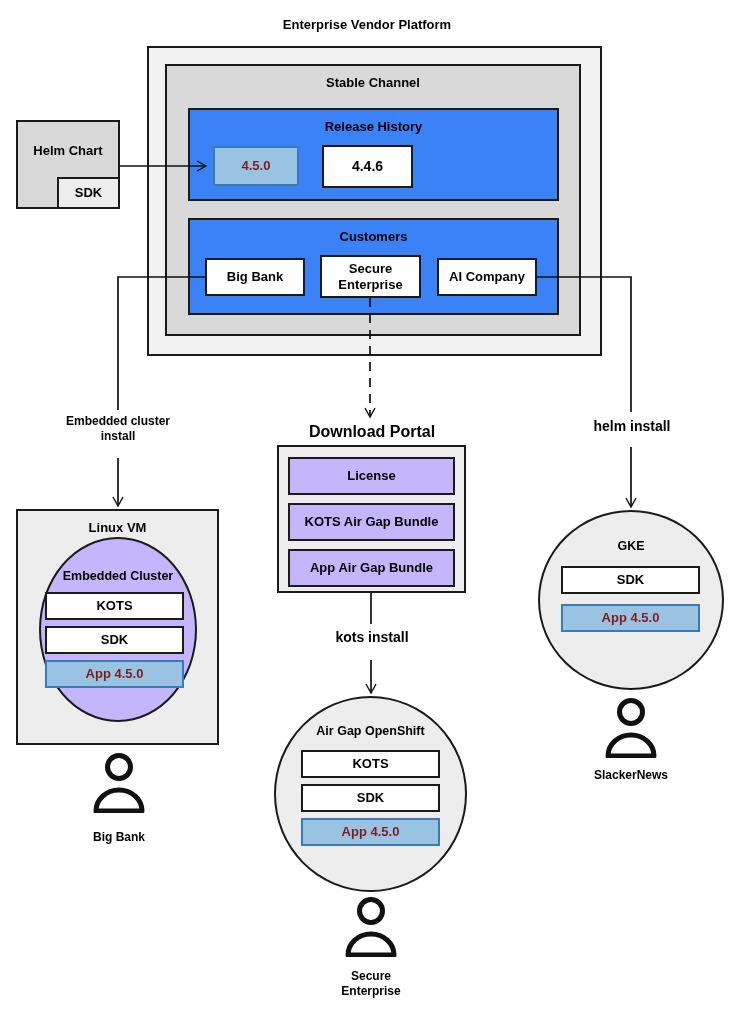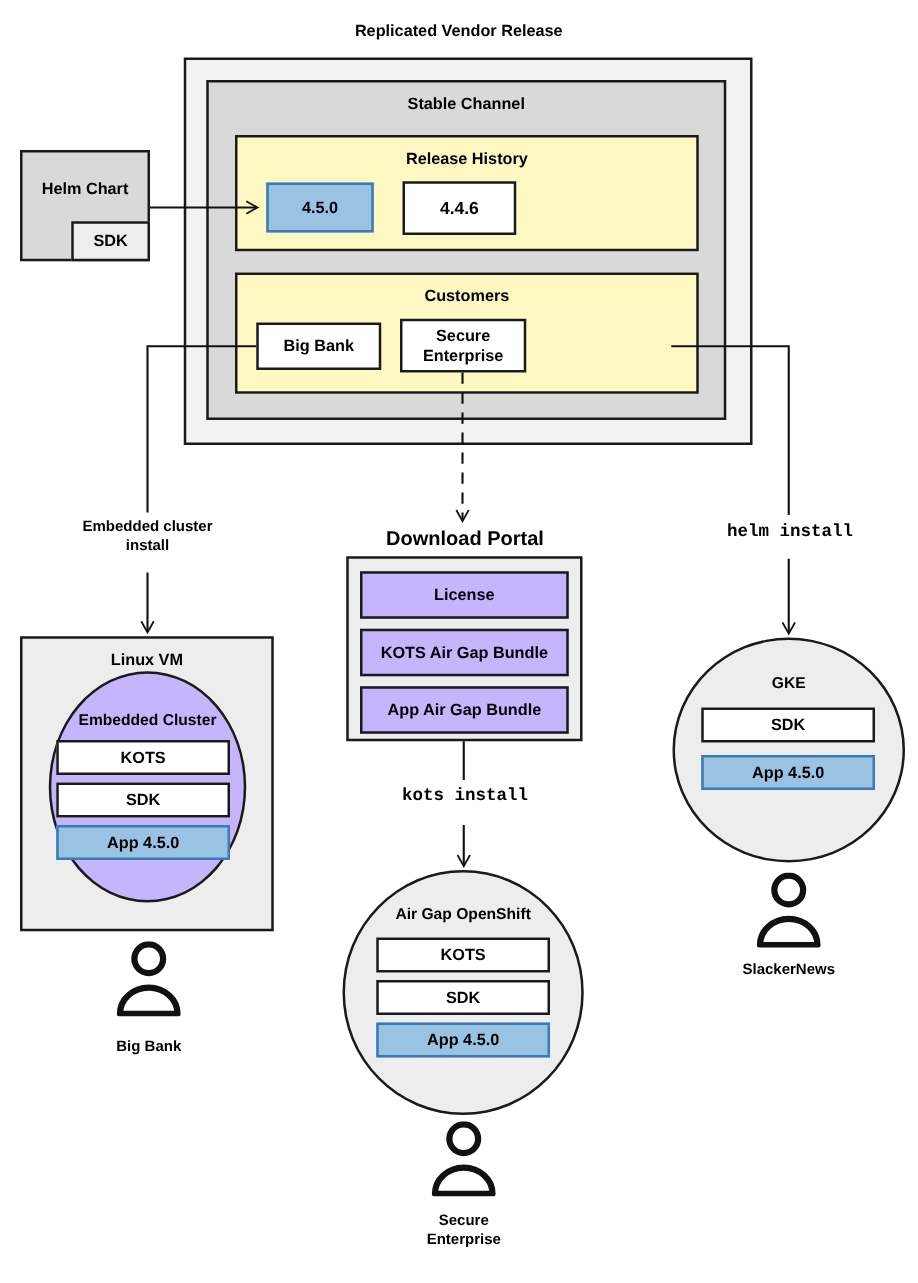--- a/index.html
+++ b/index.html
@@ -23,21 +23,21 @@
   }
   .lbl {
     position: absolute;
     font-weight: bold;
     text-align: center;
     line-height: 1.22;
     white-space: pre-line;
     color: #000;
   }
   .mono {
-    font-family: Liberation Mono, monospace;
+    font-family: Liberation Sans, sans-serif;
     font-weight: bold;
   }
   .box {
     position: absolute;
     box-sizing: border-box;
     border: 2px solid #1a1a1a;
     display: flex;
     align-items: center;
     justify-content: center;
     text-align: center;
@@ -64,63 +64,64 @@
     border: 2.5px solid #1a1a1a;
     border-radius: 50%;
     display: flex;
     align-items: flex-start;
     justify-content: center;
     font-weight: bold;
     text-align: center;
   }
   .fill-outer   { background: #f2f2f2; }
   .fill-mid     { background: #d9d9d9; }
-  .fill-inner   { background: #fef9c3; text-align: center; }
+  .fill-inner   { background: #3b82f6; text-align: center; }
   .fill-white   { background: #ffffff; }
   .fill-lgrey   { background: #ededed; }
   .fill-grey    { background: #c4b5fd; }
   .fill-blue    {
     background: #9ac2e3;
     border-color: #3a7ab5;
-    color: #000000;
+    color: #7f1d1d;
   }
   svg.overlay {
     position: absolute;
     left: 0; top: 0;
     width: 734px;
     height: 1026px;
     pointer-events: none;
   }
   .actor { position: absolute; }
 </style>
 </head>
 <body>
 
 <div id="stage">
 
-  <div class="lbl" style="left:217px; top:17px; width:300px; font-size:13px;">Replicated Vendor Release</div>
+  <div class="lbl" style="left:217px; top:17px; width:300px; font-size:13px;">Enterprise Vendor Platform</div>
 
   <div class="box fill-outer" style="left:147px; top:46px; width:455px; height:310px;"></div>
 
   <div class="box-title fill-mid" style="left:165px; top:64px; width:416px; height:272px; font-size:13px;">
     <span class="cap">Stable Channel</span>
   </div>
 
   <div class="box-title fill-inner" style="left:188px; top:108px; width:371px; height:93px; font-size:13px;">
     <span class="cap">Release History</span>
   </div>
   <div class="box fill-blue" style="left:213px; top:146px; width:86px; height:40px; font-size:13px;">4.5.0</div>
   <div class="box fill-white" style="left:322px; top:145px; width:91px; height:43px; font-size:14px;">4.4.6</div>
 
   <div class="box-title fill-inner" style="left:188px; top:218px; width:371px; height:97px; font-size:13px;">
     <span class="cap">Customers</span>
   </div>
   <div class="box fill-white" style="left:205px; top:258px; width:100px; height:38px; font-size:13px;">Big Bank</div>
   <div class="box fill-white" style="left:320px; top:255px; width:101px; height:43px; font-size:13px;">Secure
 Enterprise</div>
+  <div class="box fill-white" style="left:437px; top:258px; width:100px; height:38px; font-size:13px;">AI Company</div>
 
   <div class="box fill-mid" style="left:16px; top:120px; width:104px; height:89px; font-size:13px; align-items:center;">
     <span style="position:relative; top:-14px;">Helm Chart</span>
   </div>
   <div class="box fill-lgrey" style="left:57px; top:177px; width:63px; height:32px; font-size:13px;">SDK</div>
 
   <div class="lbl" style="left:44px; top:414px; width:148px; font-size:12px;">Embedded cluster
 install</div>
   <div class="lbl mono" style="left:559px; top:418px; width:146px; font-size:14px;">helm install</div>
   <div class="lbl mono" style="left:299px; top:629px; width:146px; font-size:14px;">kots install</div>

